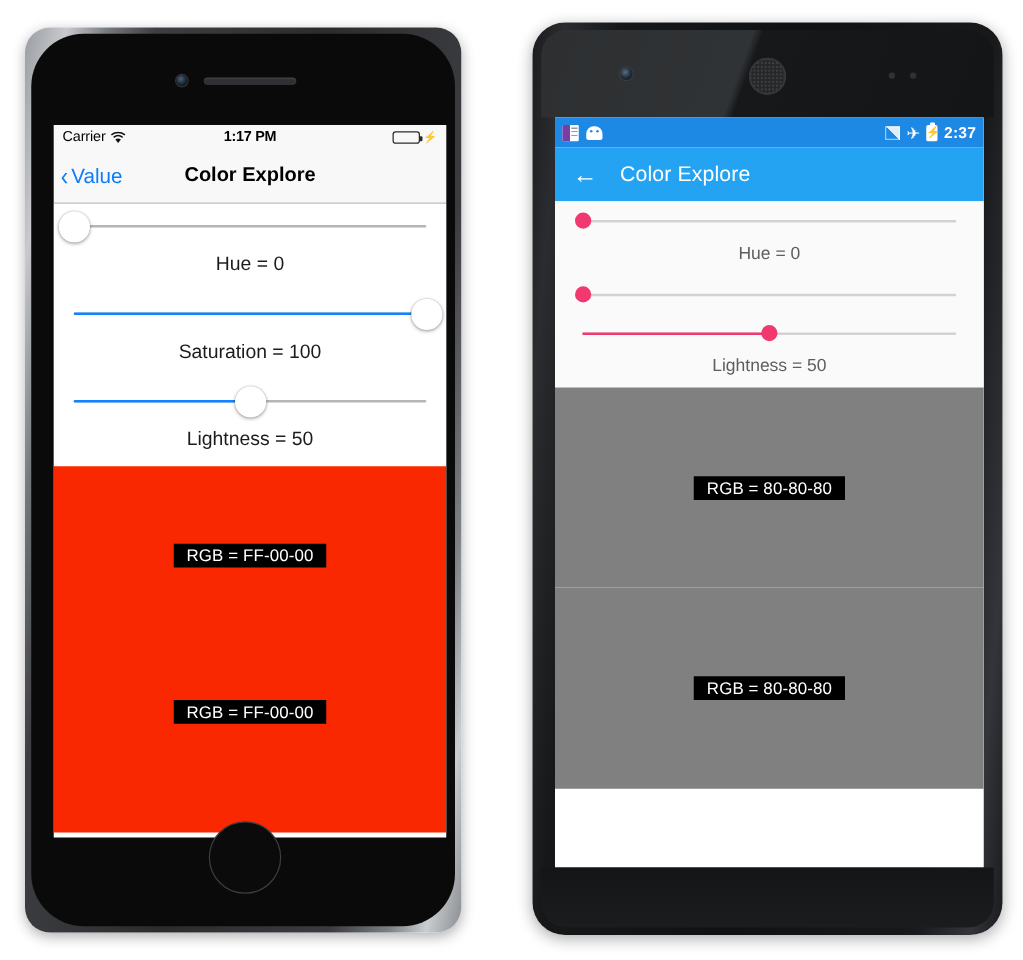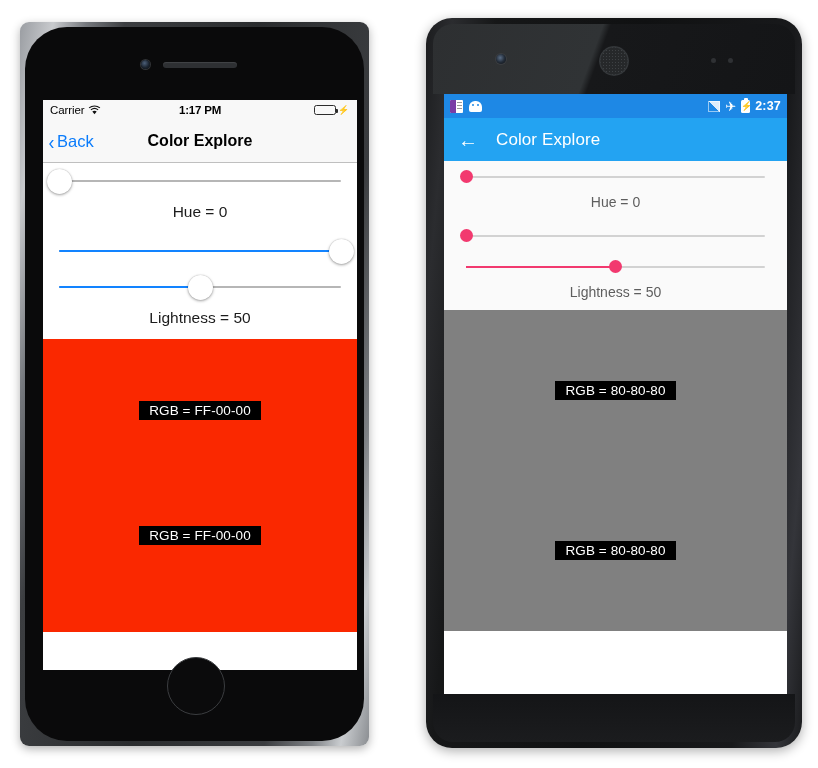--- a/index.html
+++ b/index.html
@@ -15,21 +15,21 @@
     overflow: hidden;
   }
 
   
   #iphone-device {
     position: absolute;
     left: 20px;
     top: 22px;
     width: 349px;
     height: 724px;
-    border-radius: 9px;
+    border-radius: 20px;
     background: linear-gradient(100deg,#9a9da2 0%, #c8cacd 7%, #75787d 14%, #3c3e41 22%, #2a2c2e 50%, #3a3c3f 78%, #7e8185 88%, #cacdd0 94%, #8a8d91 100%);
     box-shadow: 0 3px 10px rgba(0,0,0,0.30);
     padding: 0;
     box-sizing: border-box;
   }
   #iphone-inner {
     position: absolute;
     left: 5px; top: 5px; right: 5px; bottom: 5px;
     border-radius: 42px;
     background: #0a0a0b;
@@ -375,21 +375,21 @@
             <span class="batt-fill"></span>
             <span class="batt-nub"></span>
           </span>
           <span class="bolt">⚡</span>
         </div>
       </div>
 
       <div id="ios-navbar">
         <div id="ios-back">
           <span class="chev">‹</span>
-          <span>Back</span>
+          <span>Value</span>
         </div>
         <div id="ios-title">Color Explore</div>
       </div>
 
       <div id="ios-body">
 
         <div class="ios-panel">
           <div class="ios-slider-row">
             <div class="ios-track">
               <div class="filled" style="width:0%"></div>
@@ -397,20 +397,21 @@
             </div>
           </div>
           <div class="ios-label">Hue = 0</div>
 
           <div class="ios-slider-row">
             <div class="ios-track">
               <div class="filled" style="width:100%"></div>
               <div class="ios-knob" style="left:100%"></div>
             </div>
           </div>
+          <div class="ios-label">Saturation = 100</div>
 
           <div class="ios-slider-row">
             <div class="ios-track">
               <div class="filled" style="width:50%"></div>
               <div class="ios-knob" style="left:50%"></div>
             </div>
           </div>
           <div class="ios-label">Lightness = 50</div>
         </div>
 

